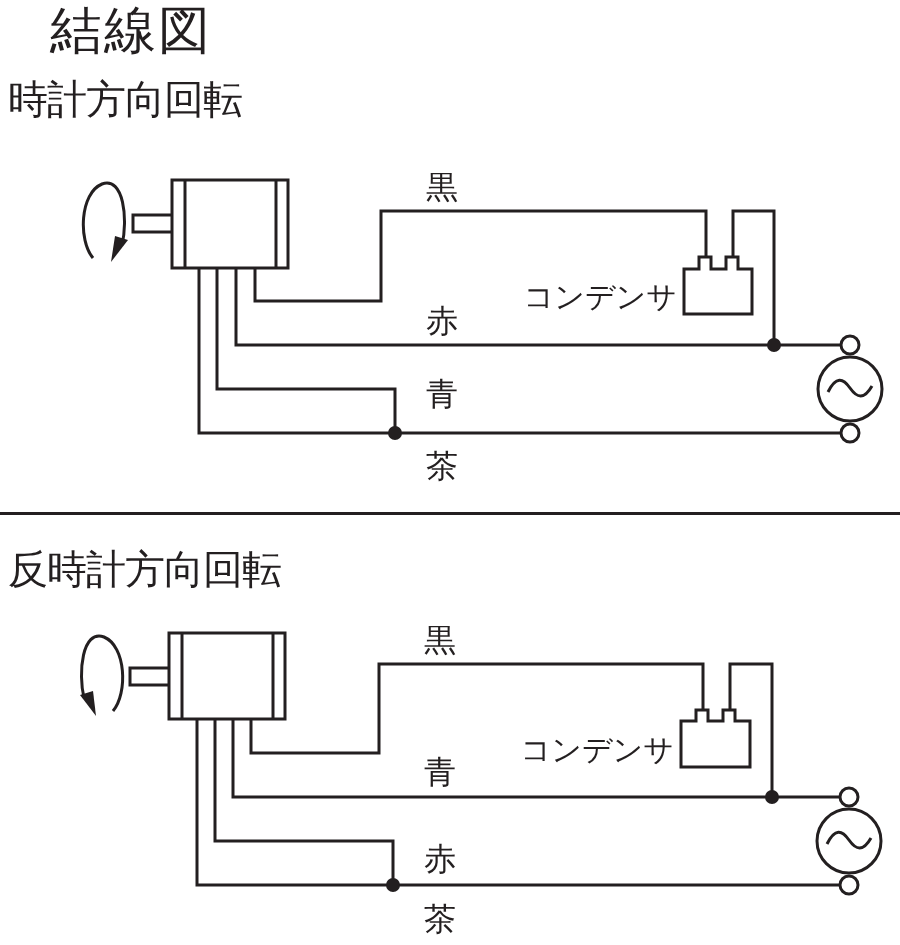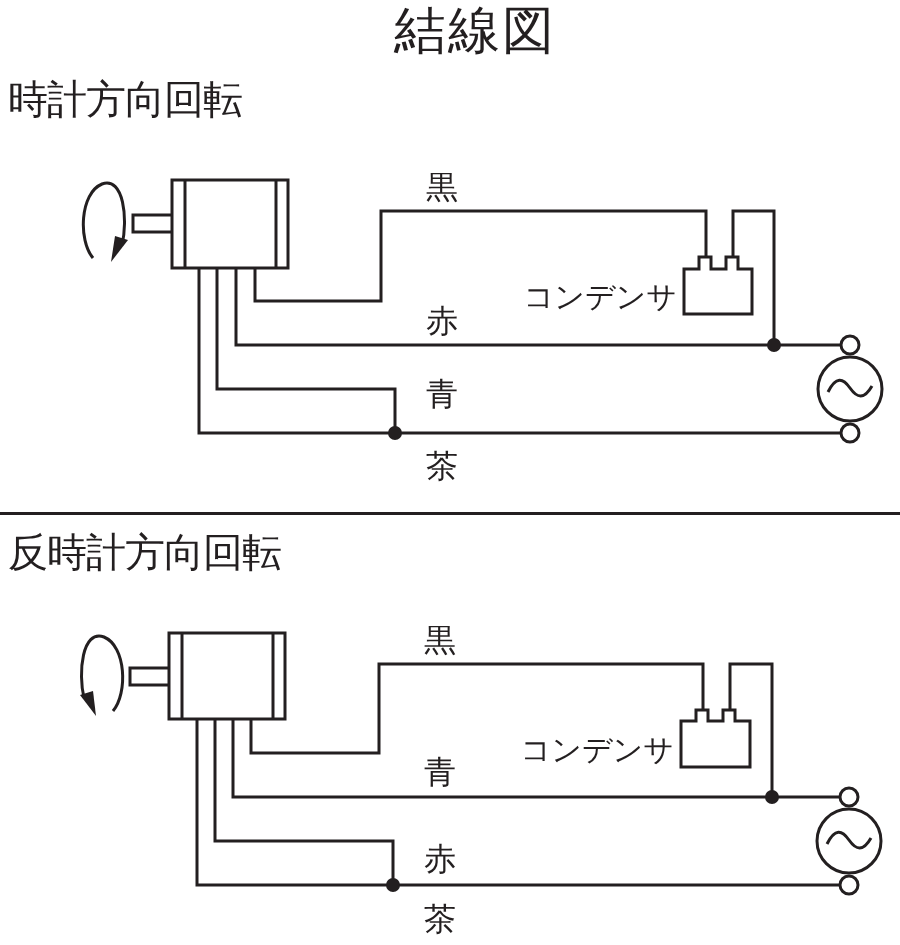--- a/index.html
+++ b/index.html
@@ -1,37 +1,37 @@
 <!DOCTYPE html>
 <html><head>
 <meta charset="utf-8">
 <style>
   html, body { margin: 0; padding: 0; background: #ffffff; }
   body { width: 900px; height: 945px; position: relative; overflow: hidden;
          font-family: "DejaVu Sans", "Liberation Sans", sans-serif; color: #231f20; }
-  .title { position: absolute; left: 0; width: 100%; top: 0; text-align: center;
+  .title { position: absolute; left: 0; width: 100%; top: 0; text-align: left;
            font-size: 52px; line-height: 60px; letter-spacing: 2px; }
   .title span { margin-left: 50px; }
   .section-title { position: absolute; left: 8px; font-size: 40px; font-weight: normal;
                    line-height: 48px; letter-spacing: -1px; }
   .divider { position: absolute; left: 0; width: 900px; top: 512px; height: 3px; background: #231f20; }
   svg { position: absolute; left: 0; top: 0; }
   .lbl { font-size: 32px; fill: #231f20; font-family: "DejaVu Sans", sans-serif; }
   .capl { font-size: 30px; fill: #231f20; font-family: "DejaVu Sans", sans-serif; }
   .w { stroke: #231f20; stroke-width: 3; fill: none; }
   .wf { stroke: #231f20; stroke-width: 3; fill: #fff; }
 </style>
 </head>
 <body>
 
 <div class="title"><span>結線図</span></div>
 
 <div class="section-title" style="top:75px;">時計方向回転</div>
 <div class="divider"></div>
-<div class="section-title" style="top:528px;">反時計方向回転</div>
+<div class="section-title" style="top:545px;">反時計方向回転</div>
 
 <svg width="900" height="945" viewBox="0 0 900 945">
 
   <g>
 
     <g>
       <path class="w" d="M93,258 C78,240 80,193 102,184 C124,176 128,220 122,245"></path>
       <polygon points="111,262 128,240 115,236" fill="#231f20"></polygon>
     </g>
 

